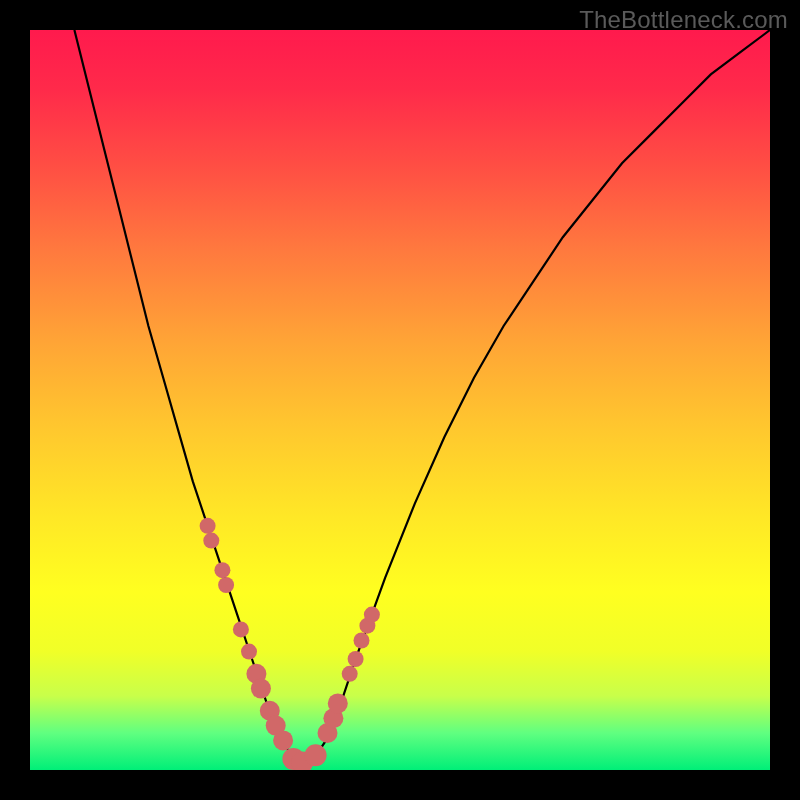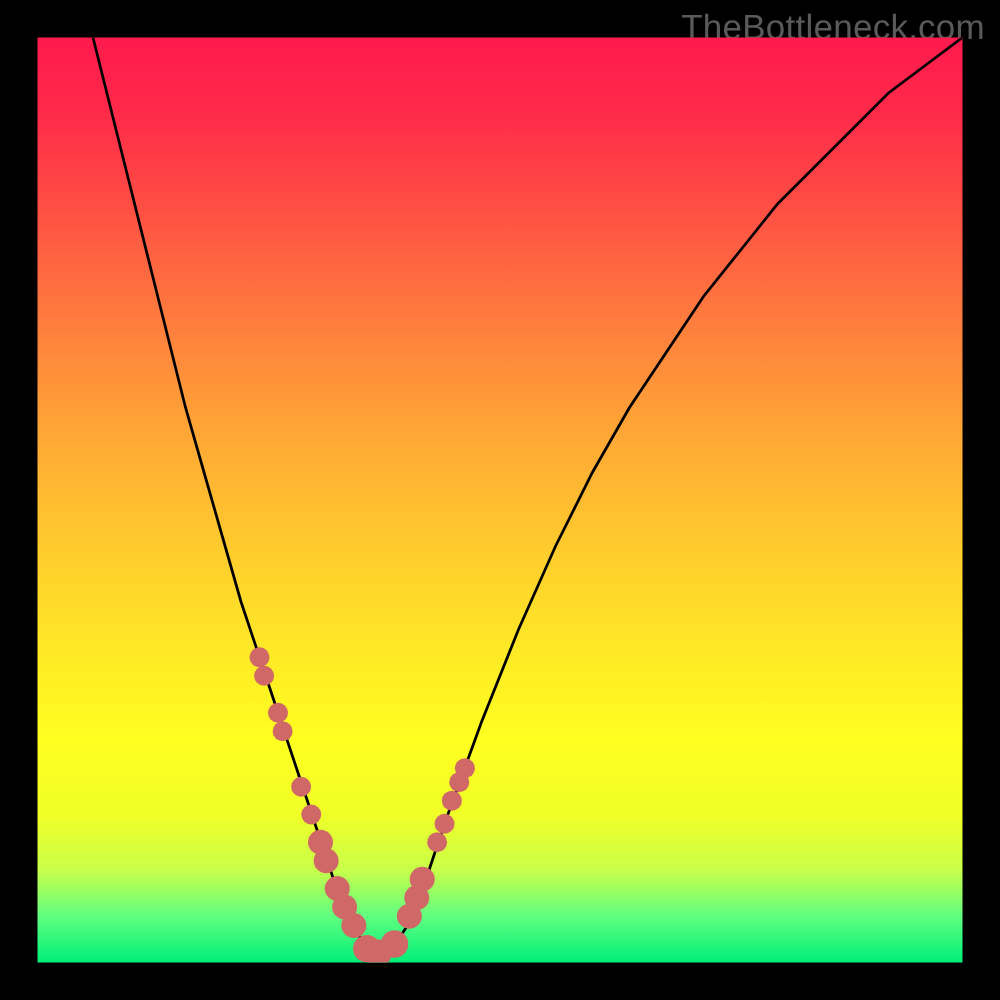--- a/index.html
+++ b/index.html
@@ -33,21 +33,21 @@
   .plot-area svg {
     position: absolute;
     left: 0; top: 0;
     width: 100%; height: 100%;
   }
   .watermark {
     position: absolute;
     top: 6px;
     right: 12px;
     font-family: Arial, Helvetica, sans-serif;
-    font-size: 28px;
+    font-size: 24px;
     font-weight: 500;
     color: #5a5a5a;
     letter-spacing: 0.2px;
   }
   .curve { fill: none; stroke: #000; stroke-width: 2.2; }
   .node { fill: #d16868; }
 </style>
 </head>
 <body>
 <div class="frame">

